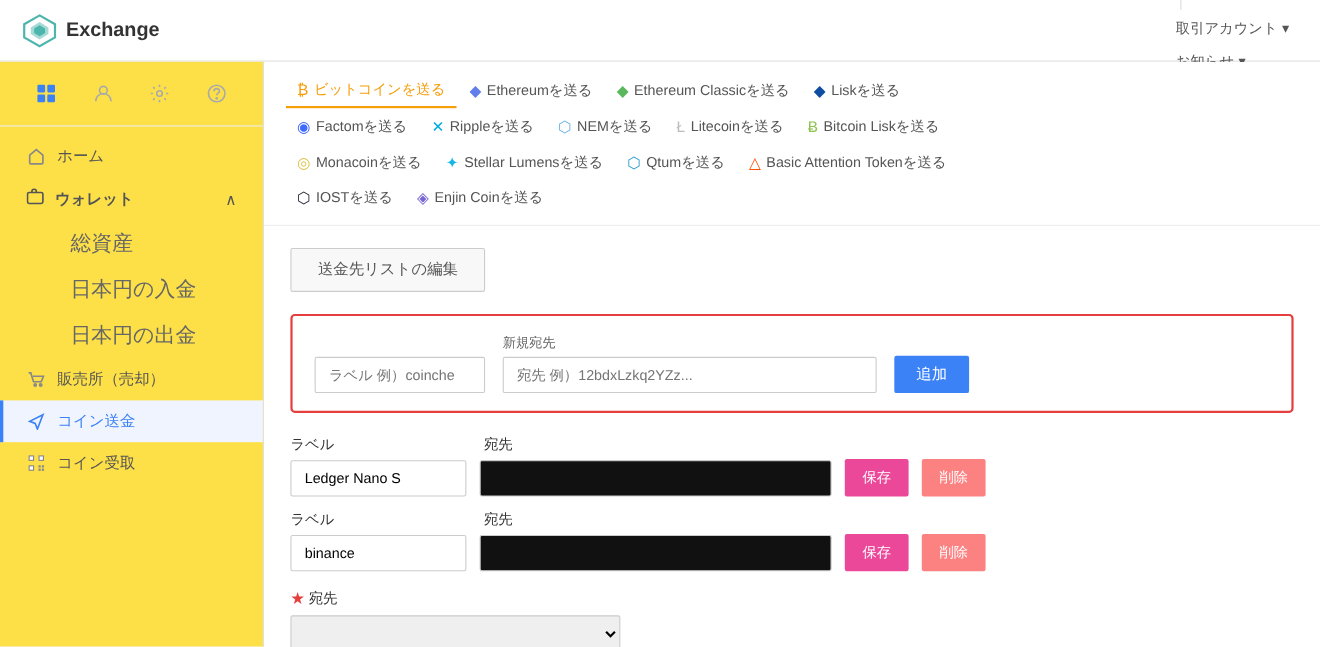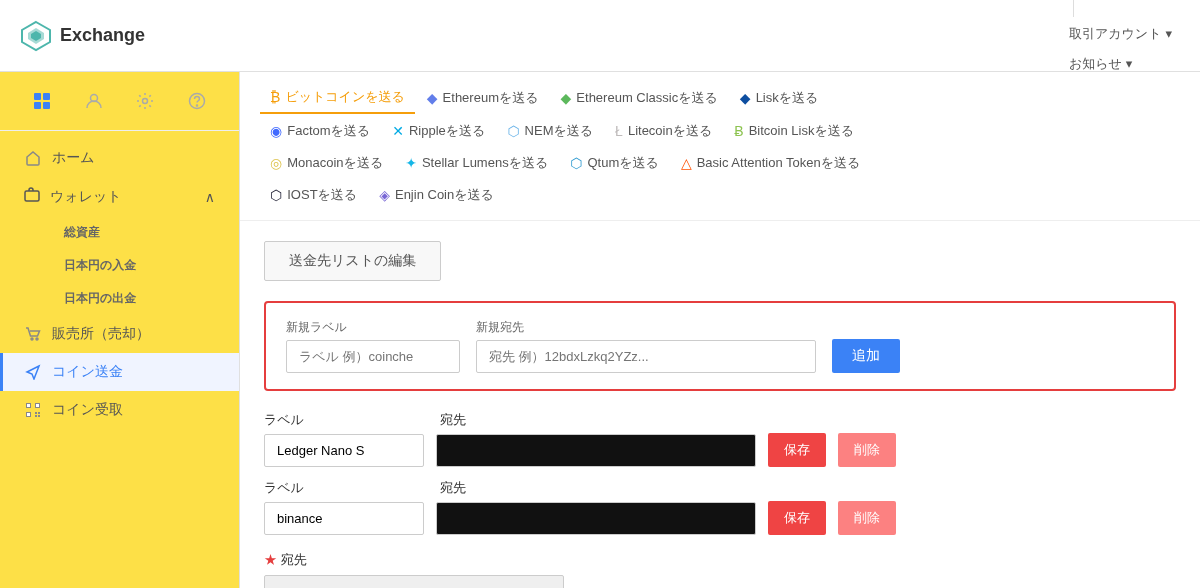--- a/index.html
+++ b/index.html
@@ -1,19 +1,19 @@
 <!DOCTYPE html>
 <html><head>
   <meta charset="utf-8">
   <style>
     * { box-sizing: border-box; margin: 0; padding: 0; }
     body { font-family: -apple-system, BlinkMacSystemFont, 'Segoe UI', sans-serif; font-size: 13px; color: #333; background: #f5f5f5; display: flex; flex-direction: column; height: 588px; overflow: hidden; }
 
     
-    .header { background: #fff; border-bottom: 1px solid #e0e0e0; display: flex; align-items: center; padding: 0 20px; height: 72px; flex-shrink: 0; }
+    .header { background: #fff; border-bottom: 1px solid #e0e0e0; display: flex; align-items: center; padding: 0 20px; height: 56px; flex-shrink: 0; }
     .logo-area { display: flex; align-items: center; gap: 8px; margin-right: auto; }
     .logo-icon { width: 32px; height: 32px; }
     .logo-text { font-size: 18px; font-weight: 600; color: #333; }
     .header-right { display: flex; gap: 4px; flex-direction: column; }
     .header-divider { width: 1px; height: 24px; background: #ddd; margin: 0 12px; }
     .header-btn { background: none; border: none; cursor: pointer; color: #555; font-size: 13px; display: flex; align-items: center; gap: 4px; padding: 4px 8px; }
     .header-icon { width: 24px; height: 24px; display: inline-flex; align-items: center; justify-content: center; }
 
     
     .main-layout { display: flex; flex: 1; overflow: hidden; }
@@ -22,50 +22,50 @@
     .sidebar { width: 240px; background: #fde047; border-right: 1px solid #e0e0e0; display: flex; flex-direction: column; flex-shrink: 0; overflow-y: auto; }
     .sidebar-top-icons { display: flex; align-items: center; gap: 0; padding: 12px 16px; border-bottom: 1px solid #eee; }
     .sidebar-icon-btn { flex: 1; display: flex; justify-content: center; align-items: center; padding: 8px; cursor: pointer; color: #aaa; }
     .sidebar-icon-btn.active { color: #3b82f6; }
     .sidebar-nav { padding: 8px 0; }
     .sidebar-item { display: flex; align-items: center; gap: 10px; padding: 10px 24px; cursor: pointer; color: #555; font-size: 14px; }
     .sidebar-item.active { color: #3b82f6; border-left: 3px solid #3b82f6; padding-left: 21px; background: #f0f4ff; }
     .sidebar-item .item-icon { width: 18px; height: 18px; display: inline-flex; align-items: center; justify-content: center; color: #888; }
     .sidebar-item.active .item-icon { color: #3b82f6; }
     .sidebar-sub { padding-left: 48px; }
-    .sidebar-sub-item { display: block; padding: 8px 16px; cursor: pointer; color: #666; font-size: 12px; font-weight: bold; }
+    .sidebar-sub-item { display: block; padding: 8px 16px; cursor: pointer; color: #666; font-size: 19px; }
     .wallet-header { display: flex; align-items: center; justify-content: space-between; padding: 10px 24px; cursor: pointer; color: #555; font-size: 14px; }
 
     
     .content { flex: 1; overflow-y: auto; background: #fff; padding: 0; }
     .tabs-row { display: flex; flex-wrap: wrap; gap: 2px; padding: 10px 20px; border-bottom: 1px solid #eee; background: #fff; }
     .tab-item { display: flex; align-items: center; gap: 5px; padding: 6px 10px; cursor: pointer; font-size: 13px; color: #555; white-space: nowrap; }
     .tab-item.active { color: #f59e0b; border-bottom: 2px solid #f59e0b; }
     .tab-item .tab-icon { font-size: 14px; }
 
     .content-body { padding: 20px 24px; }
 
     
     .edit-list-btn { background: #f8f8f8; border: 1px solid #ccc; color: #555; padding: 10px 24px; font-size: 14px; cursor: pointer; border-radius: 2px; margin-bottom: 20px; }
 
     
     .add-section { border: 2px solid #e53e3e; border-radius: 4px; padding: 16px 20px; margin-bottom: 20px; }
     .add-section-row { display: flex; align-items: flex-end; gap: 16px; }
     .field-group { display: flex; flex-direction: column; gap: 4px; }
     .field-group label { font-size: 12px; color: #666; }
     .field-group input { border: 1px solid #ccc; border-radius: 2px; padding: 8px 12px; font-size: 13px; color: #999; }
-    .field-group input.label-input { width: 174px; }
+    .field-group input.label-input { width: 155px; }
     .field-group input.dest-input { width: 340px; }
     .add-btn { background: #3b82f6; color: #fff; border: none; padding: 8px 20px; font-size: 14px; cursor: pointer; border-radius: 2px; white-space: nowrap; }
     .entry-row { margin-bottom: 12px; }
     .entry-labels { display: flex; gap: 16px; margin-bottom: 4px; }
     .entry-inputs { display: flex; align-items: center; gap: 12px; }
     .entry-label-input { border: 1px solid #ccc; border-radius: 2px; padding: 8px 12px; font-size: 13px; width: 160px; }
     .entry-dest-input { border: 1px solid #ccc; border-radius: 2px; padding: 8px 12px; font-size: 13px; width: 320px; background: #111; color: #111; }
-    .save-btn { background: #ef4444; color: #fff; border: none; padding: 8px 16px; font-size: 13px; cursor: pointer; border-radius: 2px; }
+    .save-btn { background: #ec4899; color: #fff; border: none; padding: 8px 16px; font-size: 13px; cursor: pointer; border-radius: 2px; }
     .delete-btn { background: #fc8181; color: #fff; border: none; padding: 8px 16px; font-size: 13px; cursor: pointer; border-radius: 2px; }
 
     
     .dest-section { margin-top: 16px; }
     .dest-label { font-size: 13px; color: #e53e3e; margin-bottom: 6px; }
     .dest-label span { color: #333; }
     .dest-select { width: 300px; border: 1px solid #ccc; border-radius: 2px; padding: 8px 12px; font-size: 13px; appearance: auto; }
   </style>
 </head>
 <body>
@@ -141,21 +141,21 @@
       <div class="sidebar-item">
         <span class="item-icon">
           <svg width="16" height="16" viewBox="0 0 16 16" fill="none" stroke="currentColor" stroke-width="1.5">
             <path d="M2 7L8 2l6 5v7a1 1 0 01-1 1H3a1 1 0 01-1-1V7z"></path>
           </svg>
         </span>
         <span>ホーム</span>
       </div>
 
       <div class="wallet-header">
-        <div style="display:flex;align-items:center;gap:10px;">
+        <div style="display:flex;align-items:center;gap:10px;font-weight:bold;">
           <span class="item-icon">
             <svg width="16" height="16" viewBox="0 0 16 16" fill="none" stroke="currentColor" stroke-width="1.5">
               <rect x="1" y="4" width="14" height="10" rx="1.5"></rect>
               <path d="M5 4V3a2 2 0 014 0v1"></path>
             </svg>
           </span>
           <span>ウォレット</span>
         </div>
         <span>∧</span>
       </div>
@@ -281,21 +281,20 @@
     </div>
 
     <div class="content-body">
       
       <button class="edit-list-btn">送金先リストの編集</button>
 
       
       <div class="add-section">
         <div class="add-section-row">
           <div class="field-group">
-            <label>新規ラベル</label>
             <input type="text" class="label-input" placeholder="ラベル 例）coinche" style="">
           </div>
           <div class="field-group">
             <label>新規宛先</label>
             <input type="text" class="dest-input" placeholder="宛先 例）12bdxLzkq2YZz..." style="">
           </div>
           <button class="add-btn">追加</button>
         </div>
       </div>
 

